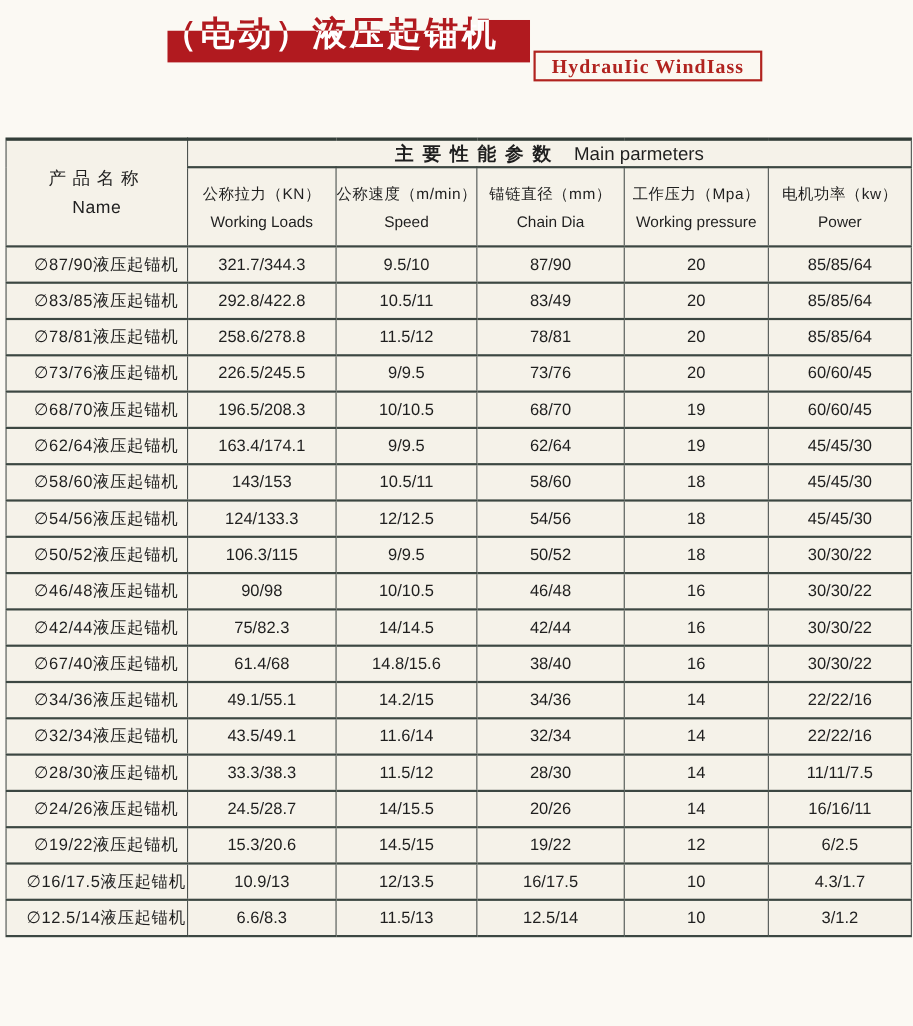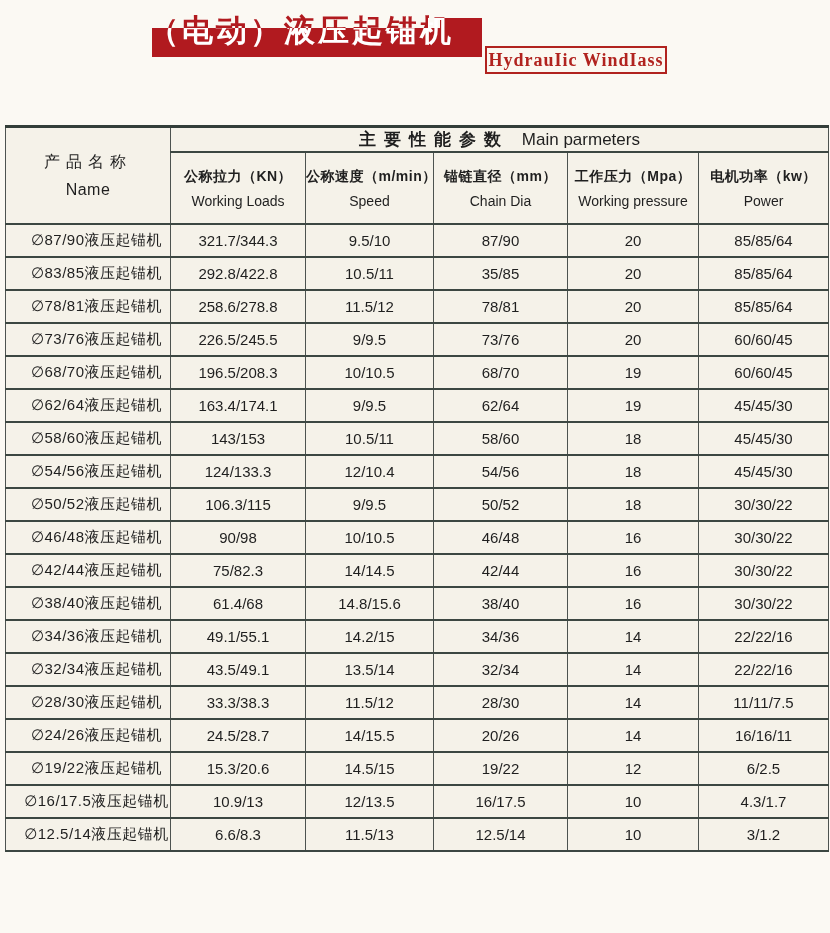--- a/index.html
+++ b/index.html
@@ -30,21 +30,21 @@
     line-height: 44px;
     white-space: nowrap;
     pointer-events: none;
   }
   .title-red   { color: #b11a1f; clip-path: polygon(0 0, 100% 0, 100% 9px, 280px 9px, 280px 19px, 0 19px); }
   .title-white { color: #ffffff; clip-path: polygon(0 19px, 280px 19px, 280px 9px, 100% 9px, 100% 100%, 0 100%); }
 
   .en-box {
     position: absolute;
     left: 485px; top: 46px;
-    width: 182px; height: 28px;
+    width: 208px; height: 28px;
     border: 2px solid #b1231f;
     background: #fbf8f1;
     display: flex; align-items: center; justify-content: center;
   }
   .en-box span {
     font-family: "Liberation Serif", "DejaVu Serif", serif;
     font-weight: bold;
     font-size: 18px;
     letter-spacing: 1px;
     color: #b1231f;
@@ -75,21 +75,21 @@
 
   th.group-header { height: 20px; font-size: 17px; }
   th.group-header .cn { font-weight: bold; letter-spacing: 8px; }
   th.group-header .en { font-weight: normal; letter-spacing: 0; margin-left: 8px; }
 
   th.name-header { font-size: 16px; }
   th.name-header .cn { display: block; letter-spacing: 6px; font-weight: 500; margin-bottom: 8px; }
   th.name-header .en { display: block; letter-spacing: 0.5px; }
 
   tr.sub-header th { height: 72px; font-size: 14px; }
-  tr.sub-header .cn { display: block; font-weight: 700; margin-bottom: 7px; letter-spacing: 0.5px; }
+  tr.sub-header .cn { display: block; font-weight: 400; margin-bottom: 7px; letter-spacing: 0.5px; }
   tr.sub-header .en { display: block; font-weight: normal; }
 
   tbody td { height: 33px; font-size: 15px; }
   tbody td.name-cell {
     text-align: center;
     padding-left: 17px;
     letter-spacing: 0.5px;
   }
 </style>
 </head>
@@ -153,21 +153,21 @@
         <td>321.7/344.3</td>
         <td>9.5/10</td>
         <td>87/90</td>
         <td>20</td>
         <td>85/85/64</td>
       </tr>
       <tr>
         <td class="name-cell">∅83/85液压起锚机</td>
         <td>292.8/422.8</td>
         <td>10.5/11</td>
-        <td>35/85</td>
+        <td>83/49</td>
         <td>20</td>
         <td>85/85/64</td>
       </tr>
       <tr>
         <td class="name-cell">∅78/81液压起锚机</td>
         <td>258.6/278.8</td>
         <td>11.5/12</td>
         <td>78/81</td>
         <td>20</td>
         <td>85/85/64</td>
@@ -200,21 +200,21 @@
         <td class="name-cell">∅58/60液压起锚机</td>
         <td>143/153</td>
         <td>10.5/11</td>
         <td>58/60</td>
         <td>18</td>
         <td>45/45/30</td>
       </tr>
       <tr>
         <td class="name-cell">∅54/56液压起锚机</td>
         <td>124/133.3</td>
-        <td>12/10.4</td>
+        <td>12/12.5</td>
         <td>54/56</td>
         <td>18</td>
         <td>45/45/30</td>
       </tr>
       <tr>
         <td class="name-cell">∅50/52液压起锚机</td>
         <td>106.3/115</td>
         <td>9/9.5</td>
         <td>50/52</td>
         <td>18</td>
@@ -230,39 +230,39 @@
       </tr>
       <tr>
         <td class="name-cell">∅42/44液压起锚机</td>
         <td>75/82.3</td>
         <td>14/14.5</td>
         <td>42/44</td>
         <td>16</td>
         <td>30/30/22</td>
       </tr>
       <tr>
-        <td class="name-cell">∅38/40液压起锚机</td>
+        <td class="name-cell">∅67/40液压起锚机</td>
         <td>61.4/68</td>
         <td>14.8/15.6</td>
         <td>38/40</td>
         <td>16</td>
         <td>30/30/22</td>
       </tr>
       <tr>
         <td class="name-cell">∅34/36液压起锚机</td>
         <td>49.1/55.1</td>
         <td>14.2/15</td>
         <td>34/36</td>
         <td>14</td>
         <td>22/22/16</td>
       </tr>
       <tr>
         <td class="name-cell">∅32/34液压起锚机</td>
         <td>43.5/49.1</td>
-        <td>13.5/14</td>
+        <td>11.6/14</td>
         <td>32/34</td>
         <td>14</td>
         <td>22/22/16</td>
       </tr>
       <tr>
         <td class="name-cell">∅28/30液压起锚机</td>
         <td>33.3/38.3</td>
         <td>11.5/12</td>
         <td>28/30</td>
         <td>14</td>

